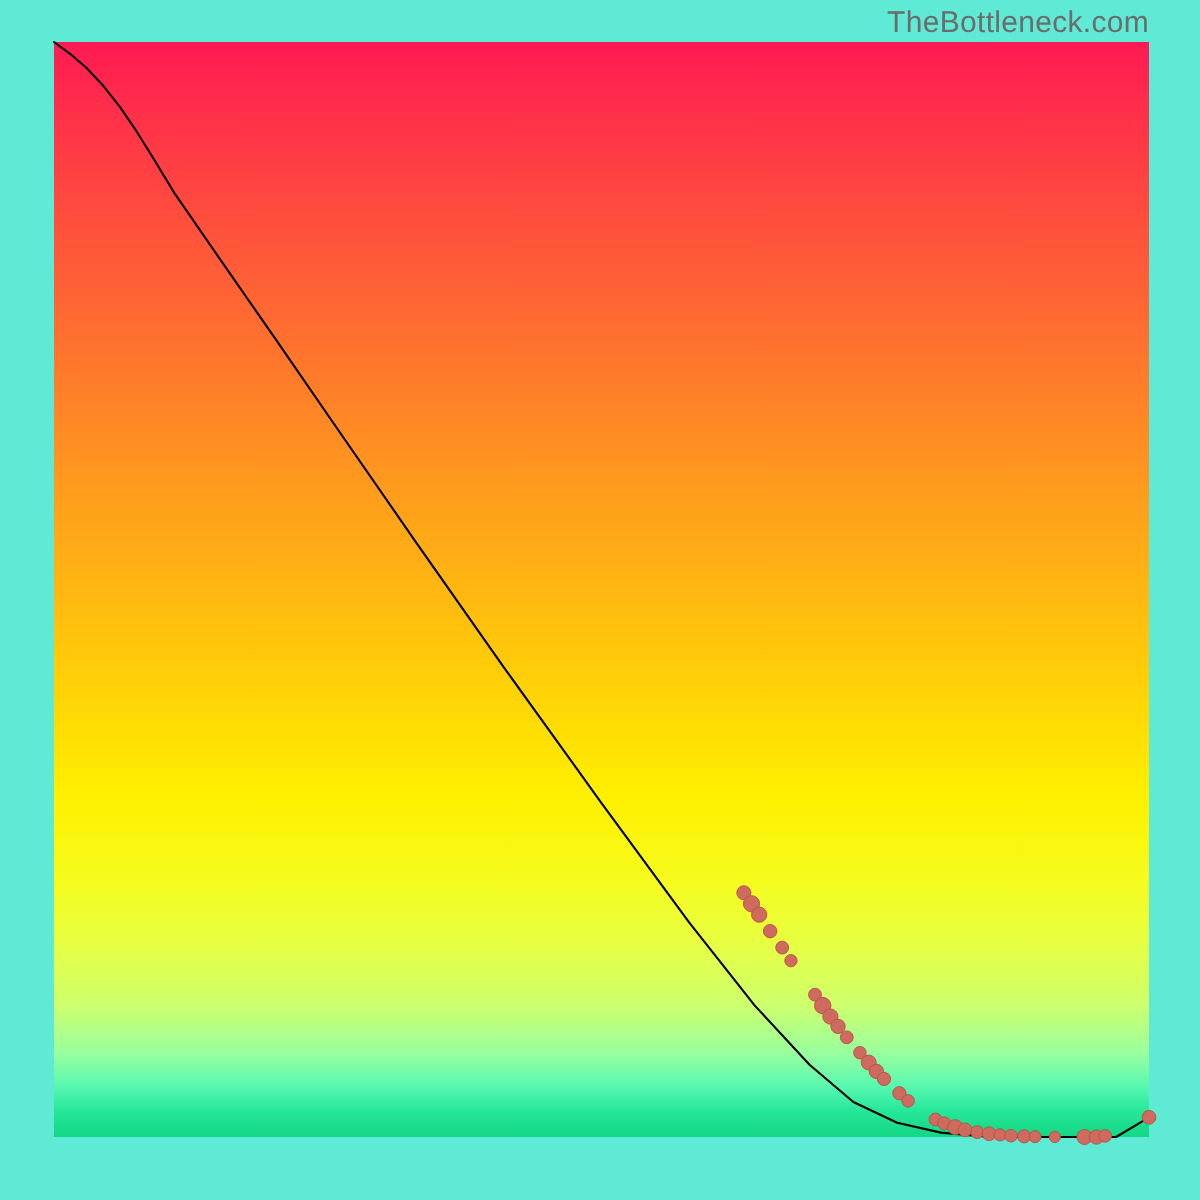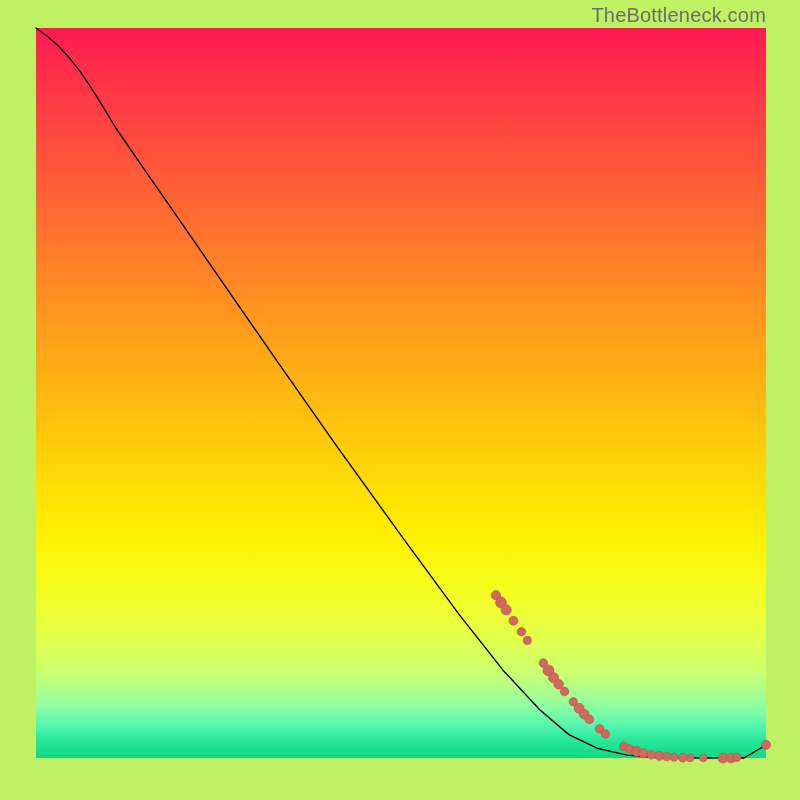--- a/index.html
+++ b/index.html
@@ -8,21 +8,21 @@
     width: 800px;
     height: 800px;
     background: #000;
     overflow: hidden;
     font-family: Arial, Helvetica, sans-serif;
   }
   .stage {
     position: relative;
     width: 800px;
     height: 800px;
-    background: #bef264;
+    background: #5eead4;
   }
   .plot {
     position: absolute;
     left: 36px;
     top: 28px;
     width: 730px;
     height: 730px;
     
     background: linear-gradient(
       to bottom,

